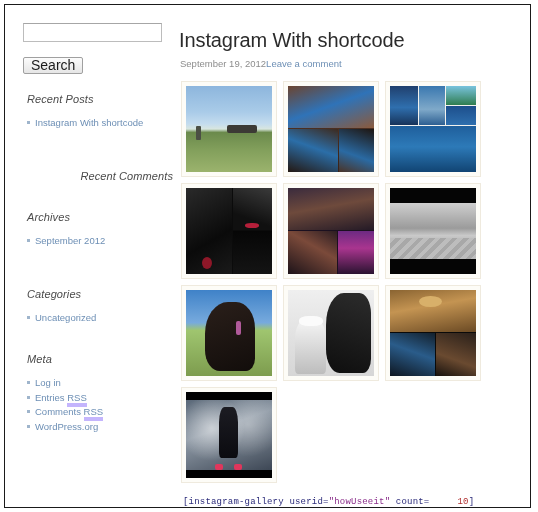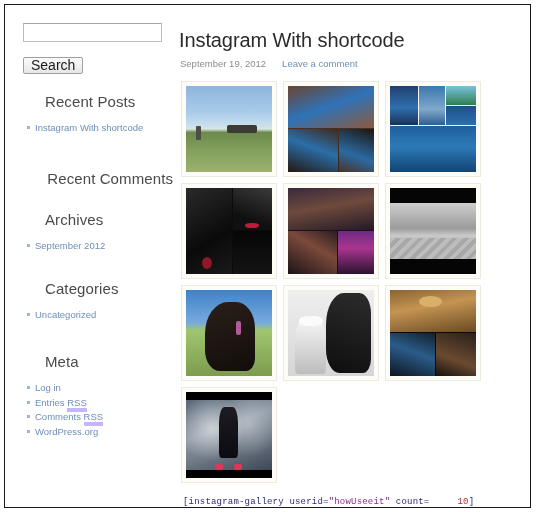--- a/index.html
+++ b/index.html
@@ -75,25 +75,26 @@
     line-height: 12px;
   }
 
   .widget {
     position: absolute;
     left: 0;
     width: 168px;
   }
   .widget-title {
     font-family: "Liberation Sans", sans-serif;
-    font-size: 15px;
+    font-size: 11px;
     font-weight: normal;
     color: #4a4a4a;
-    margin: 0 0 11px 40px;
+    margin: 0 0 11px 22px;
     letter-spacing: 0.1px;
+    font-style: italic;
   }
   .widget-list {
     list-style: none;
     margin: 0;
     padding: 0;
   }
   .widget-list li {
     position: relative;
     font-size: 9.5px;
     line-height: 13.5px;
@@ -142,21 +143,21 @@
     position: absolute;
     left: 7px;
     top: 53px;
     font-size: 9.5px;
     color: #8d8d8d;
     line-height: 12px;
   }
   .entry-meta .comment-link {
     color: #6d8fb5;
     text-decoration: none;
-    margin-left: 16px;
+    margin-left: 0;
   }
 
   
   .gallery {
     position: absolute;
     left: 8px;
     top: 76px;
     width: 300px;
   }
   .gallery-row {
@@ -348,21 +349,21 @@
 
     <div class="widget" style="top:206px;">
       <h3 class="widget-title">Archives</h3>
       <ul class="widget-list">
         <li>
           <a href="#">September 2012</a>
         </li>
       </ul>
     </div>
 
-    <div class="widget" style="top:275px;">
+    <div class="widget" style="top:283px;">
       <h3 class="widget-title">Categories</h3>
       <ul class="widget-list">
         <li>
           <a href="#">Uncategorized</a>
         </li>
       </ul>
     </div>
 
     <div class="widget" style="top:348px;">
       <h3 class="widget-title">Meta</h3>

